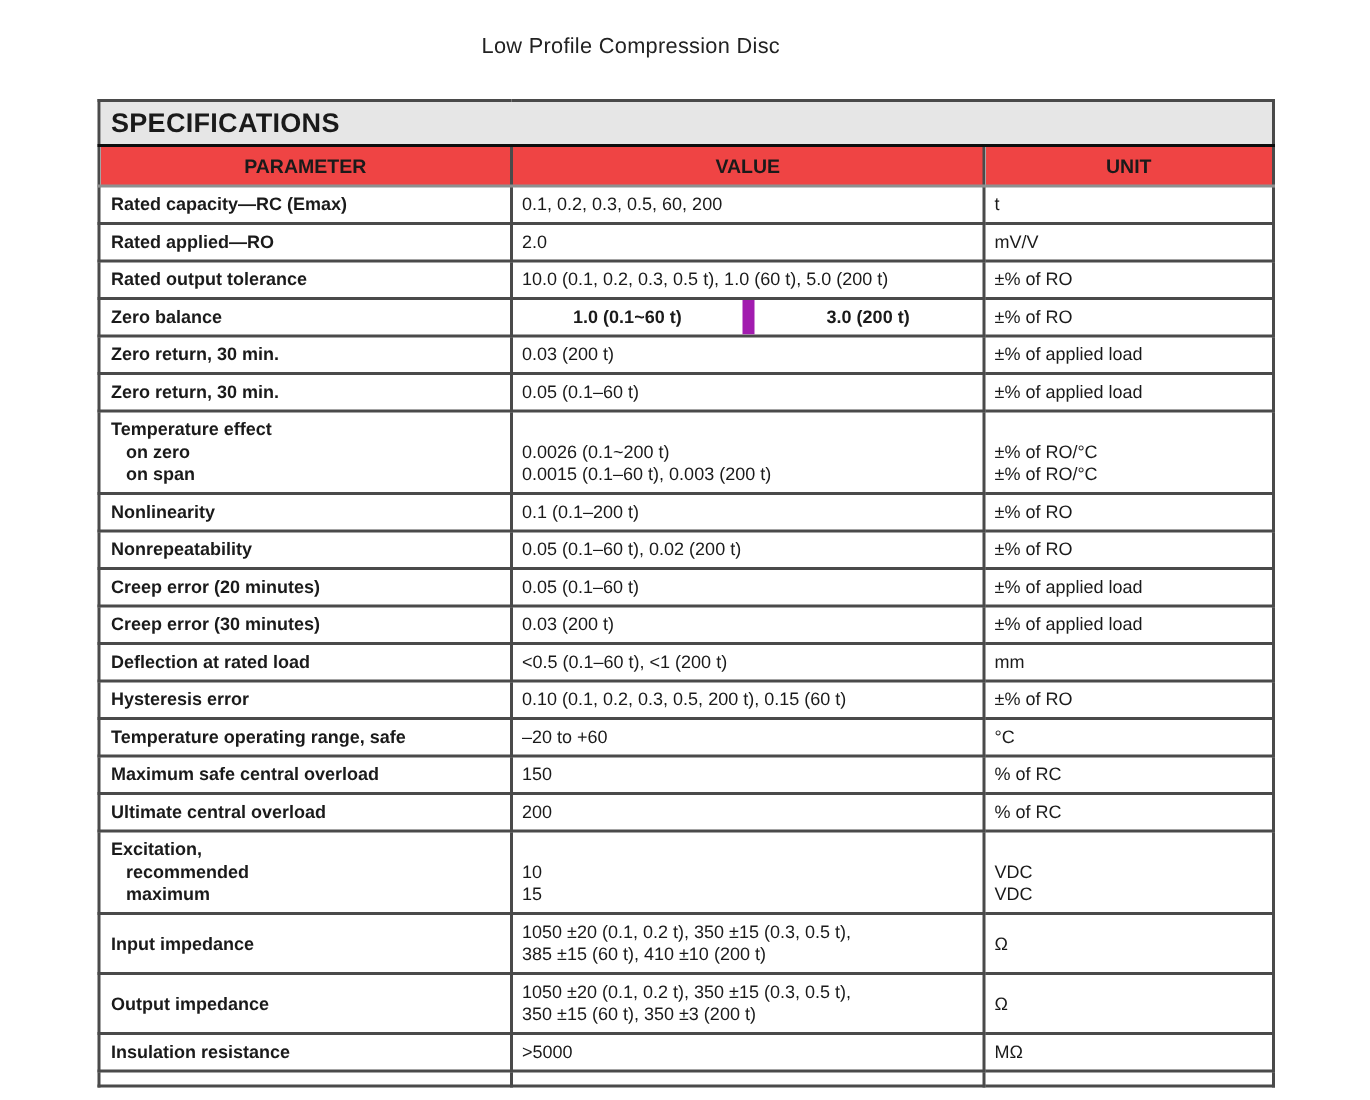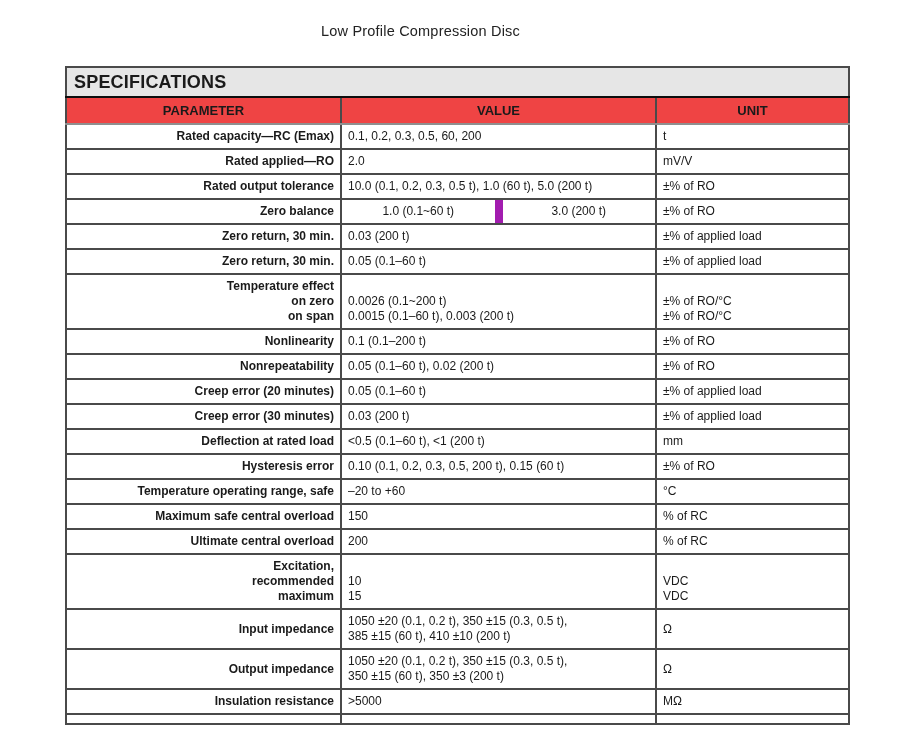--- a/index.html
+++ b/index.html
@@ -50,27 +50,27 @@
     border-bottom: 2px solid #8f8f8f;
   }
   .spec-table tbody td {
     font-size: 12px;
     padding: 4px 6px;
     vertical-align: middle;
     background: #ffffff;
   }
   .spec-table td.param {
     font-weight: bold;
-    text-align: right;
+    text-align: left;
     padding-left: 7px;
     margin-left: 15px;
   }
   .spec-table td.value, .spec-table td.unit { text-align: left; }
   .line { line-height: 15px; white-space: pre; }
-  td.nopad { padding: 0 !important; }
+  td.nopad { padding: 0 !important; font-weight: bold; }
   .split { display: flex; align-items: stretch; width: 100%; min-height: 23px; }
   .split .half {
     flex: 1 1 50%;
     display: flex; align-items: center; justify-content: center;
     line-height: 15px;
     padding: 4px;
   }
   .split .half + .half { border-left: 8px solid #a21caf; }
 </style>
 </head>

